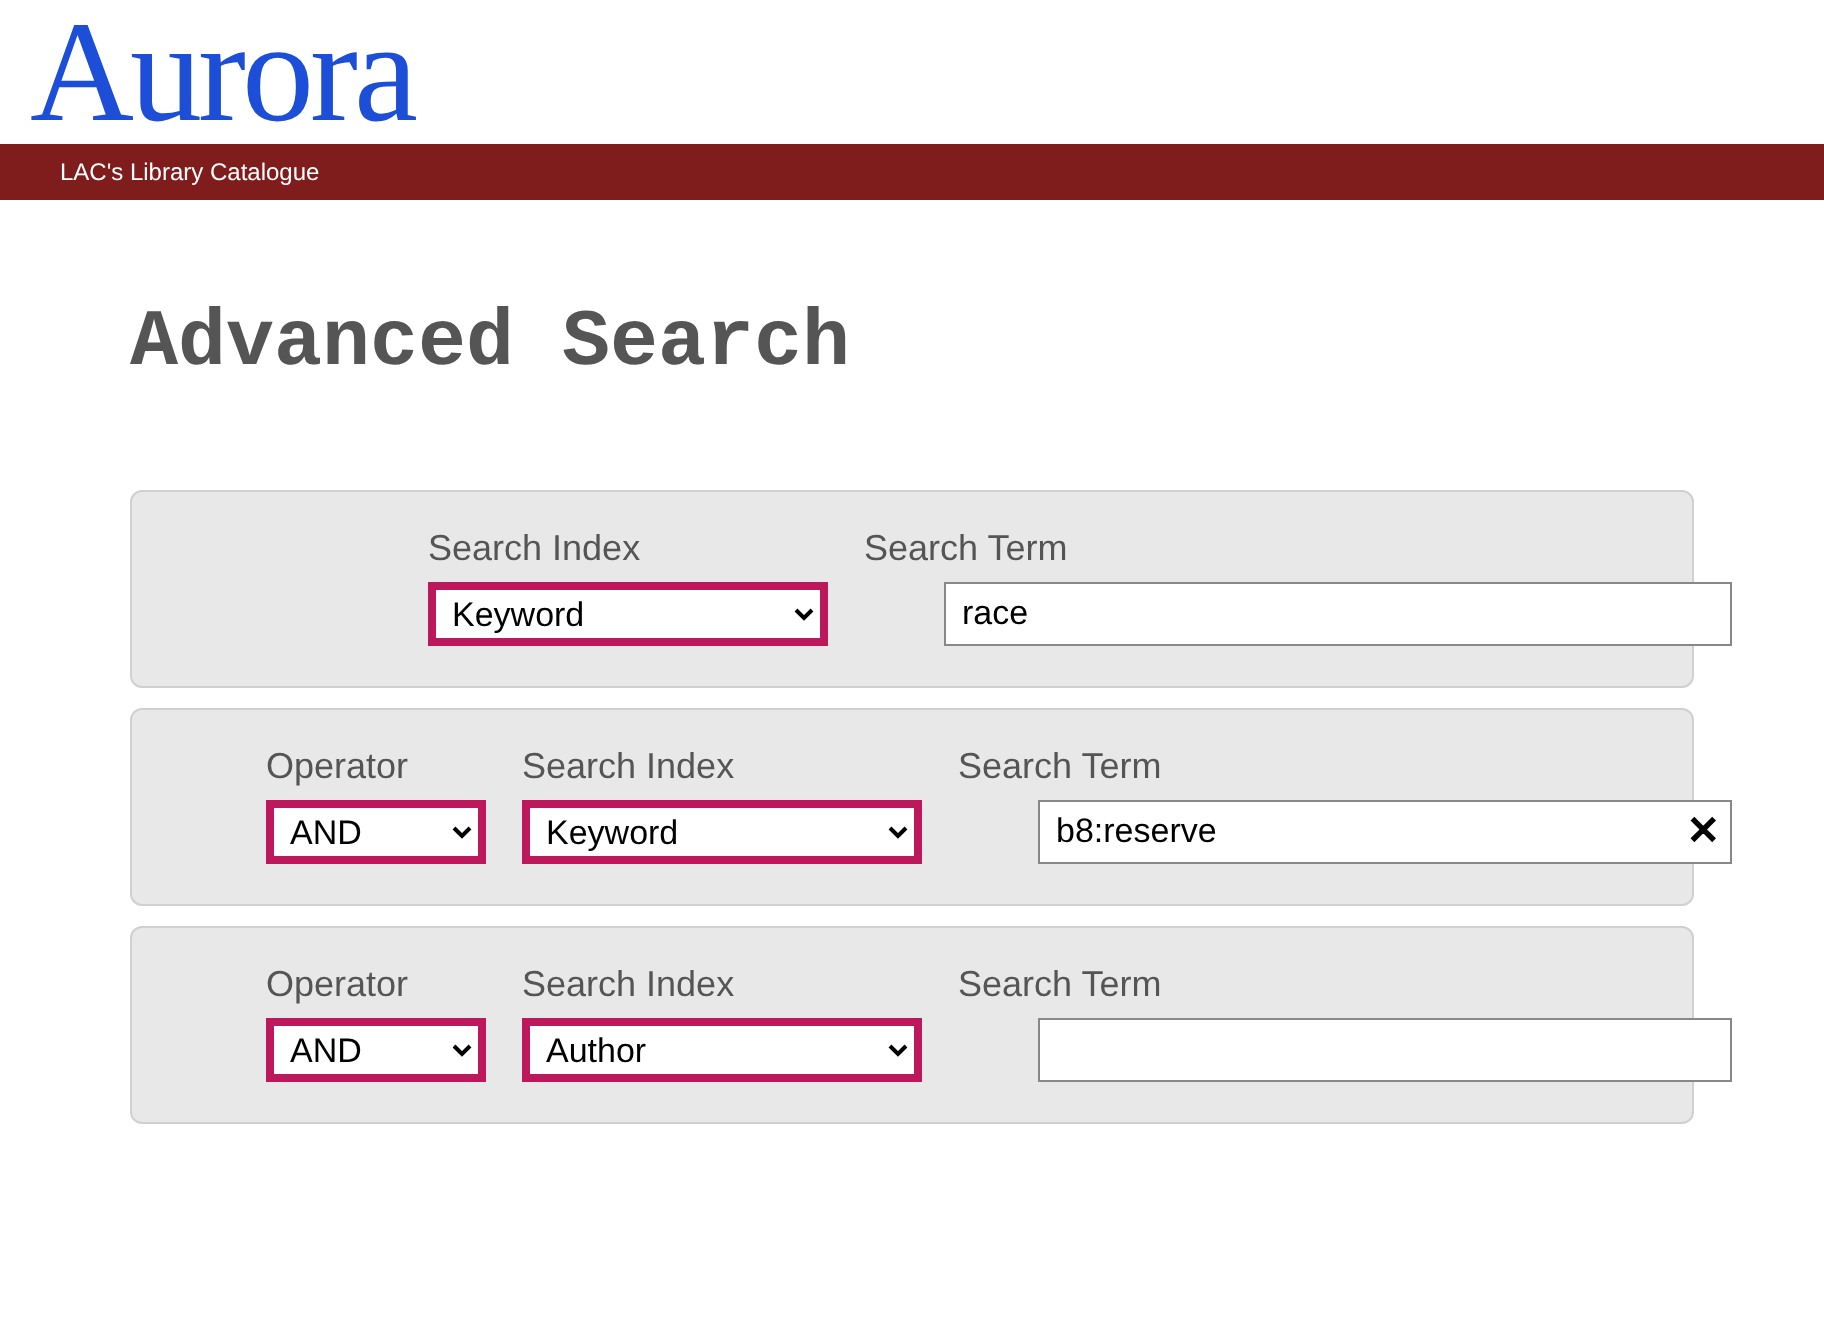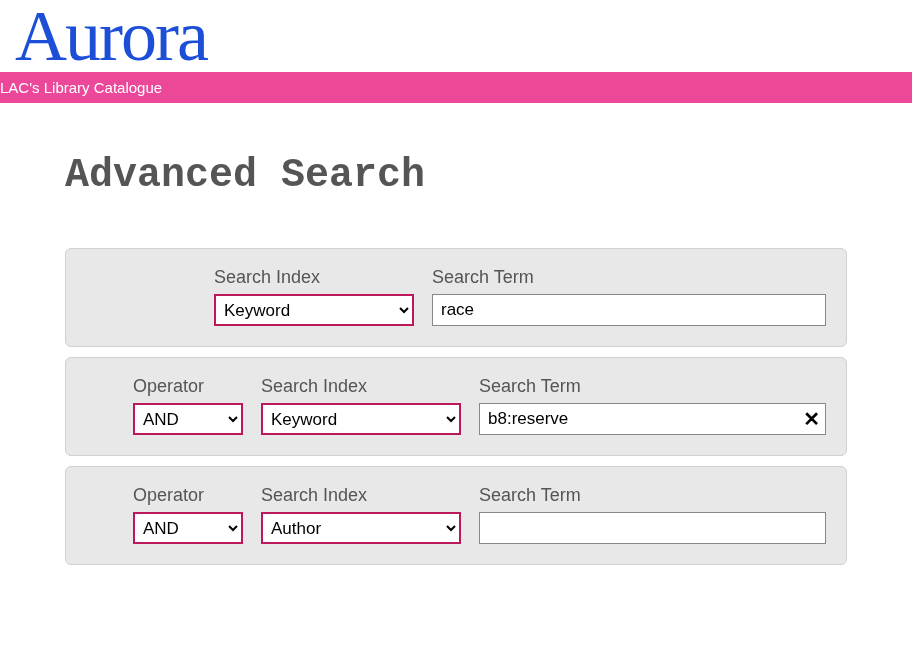--- a/index.html
+++ b/index.html
@@ -19,24 +19,24 @@
       font-family: "Times New Roman", Georgia, serif;
       font-size: 72px;
       font-weight: normal;
       color: #1d4ed8;
       letter-spacing: -2px;
       line-height: 1;
       padding: 0;
       margin: 0;
     }
     .header-bar {
-      background: #ec4899;
+      background: #7f1d1d;
       color: #ffffff;
-      padding: 7px 0;
-      font-size: 15px;
+      padding: 7px 30px;
+      font-size: 12px;
     }
     .main-content {
       padding: 50px 65px;
     }
     .page-title {
       font-size: 40px;
       font-weight: bold;
       color: #555555;
       margin-bottom: 50px;
       font-family: Liberation Mono, monospace;
@@ -71,27 +71,28 @@
     .index-group {
       width: 200px;
     }
     .term-group {
       flex: 1;
     }
     select {
       width: 100%;
       height: 32px;
       font-size: 17px;
-      border: 2px solid #be185d;
+      border: 4px solid #be185d;
       background: #ffffff;
       padding: 2px 4px;
     }
     .term-input-wrapper {
       position: relative;
       width: 100%;
+      margin-left: 40px;
     }
     input[type="text"] {
       width: 100%;
       height: 32px;
       font-size: 17px;
       border: 1px solid #888;
       background: #ffffff;
       padding: 2px 8px;
     }
     .clear-icon {

